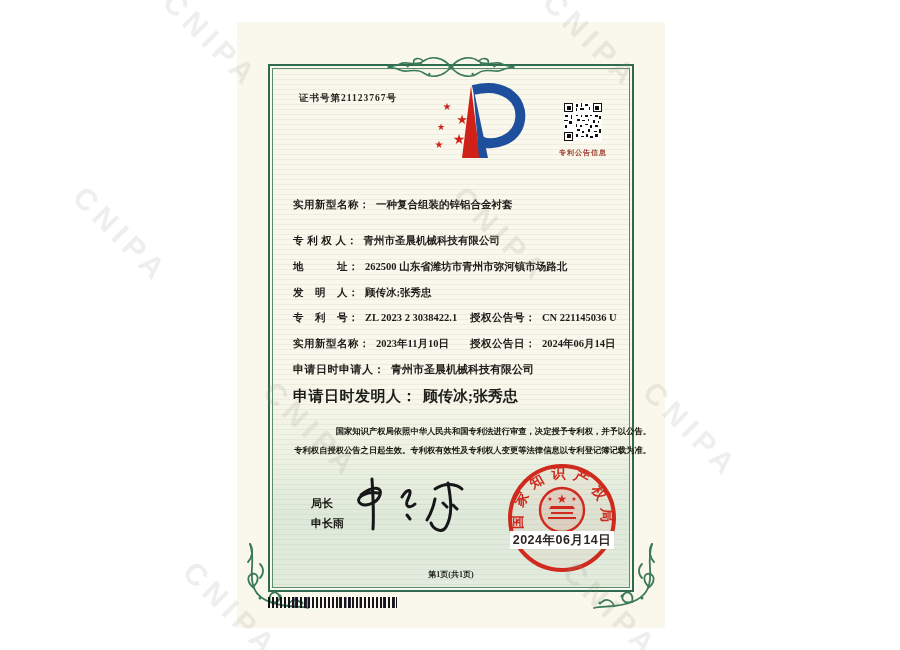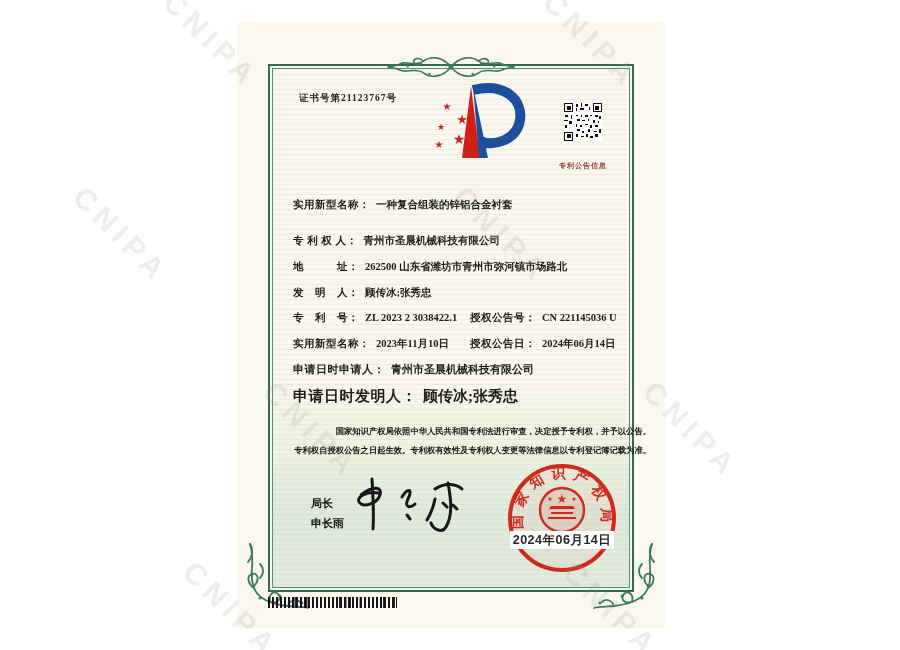--- a/index.html
+++ b/index.html
@@ -21,21 +21,21 @@
            repeating-linear-gradient(180deg, rgba(120,160,125,0.10) 0 1px, rgba(0,0,0,0) 1px 5px),
            linear-gradient(180deg,#faf7ec 0%,#faf7ec 60%,#eef2e2 74%,#dfe9da 86%,#e2ebdd 100%);}
 
   .certno{position:absolute;left:50px;top:70px;font:600 9.5px "Liberation Serif",serif;
           color:#24241f;letter-spacing:1px;margin-left:12px;}
   .title{position:absolute;left:0;top:124px;width:428px;text-align:center;
          font:700 25px "Liberation Sans",sans-serif;color:#141410;letter-spacing:3px;}
 
   .qrblock{position:absolute;left:318px;top:81px;width:56px;text-align:center;}
   .qrblock svg{width:38px;height:38px;background:#fff;}
-  .qrcap{margin-top:16px;font:700 7px "Liberation Serif",serif;color:#a03b2e;letter-spacing:1px;}
+  .qrcap{margin-top:3px;font:700 7px "Liberation Serif",serif;color:#a03b2e;letter-spacing:1px;}
 
   .logo{position:absolute;left:188px;top:60px;width:115px;height:82px;}
 
   .row{position:absolute;left:56px;white-space:nowrap;
        font:600 10.5px "Liberation Serif",serif;color:#1c1c18;}
   .row .lbl{letter-spacing:0.5px;}
   .row .val{margin-left:6px;}
   .col2{left:233px;}
 
   .statement{position:absolute;left:14px;width:400px;text-align:right;
@@ -238,16 +238,17 @@
         <circle cx="58" cy="50" r="22" fill="rgba(208,41,30,0.10)" stroke="#d0291e" stroke-width="2.4"></circle>
         <text x="58" y="43" font-size="12" fill="#d0291e" text-anchor="middle" font-family="'DejaVu Sans',sans-serif">★</text>
         <text x="46" y="41" font-size="6" fill="#d0291e" text-anchor="middle" font-family="'DejaVu Sans',sans-serif">★</text>
         <text x="70" y="41" font-size="6" fill="#d0291e" text-anchor="middle" font-family="'DejaVu Sans',sans-serif">★</text>
         <path d="M45,49 h26 l-2,-3 h-22 z M47,52 h22 v2 h-22 z M44,57 h28 v2 h-28 z" fill="#d0291e"></path>
       </g>
       <rect x="6" y="71" width="104" height="18" fill="#ffffff"></rect>
       <text x="58" y="84" font-size="12.5" font-weight="bold" fill="#2a2622" text-anchor="middle" font-family="'Liberation Sans',sans-serif" letter-spacing="0.5">2024年06月14日</text>
     </svg>
 
+    <div class="footer">第1页(共1页)</div>
 
     <div class="barcode"></div>
   </div>
 </div>
 
 </body></html>

